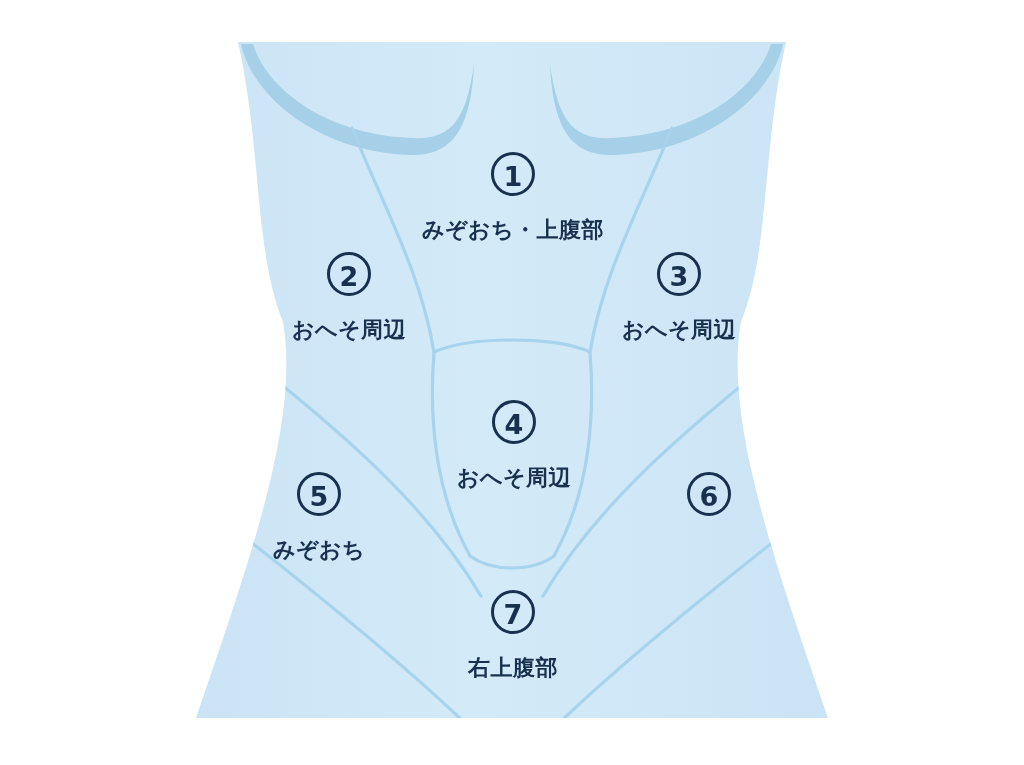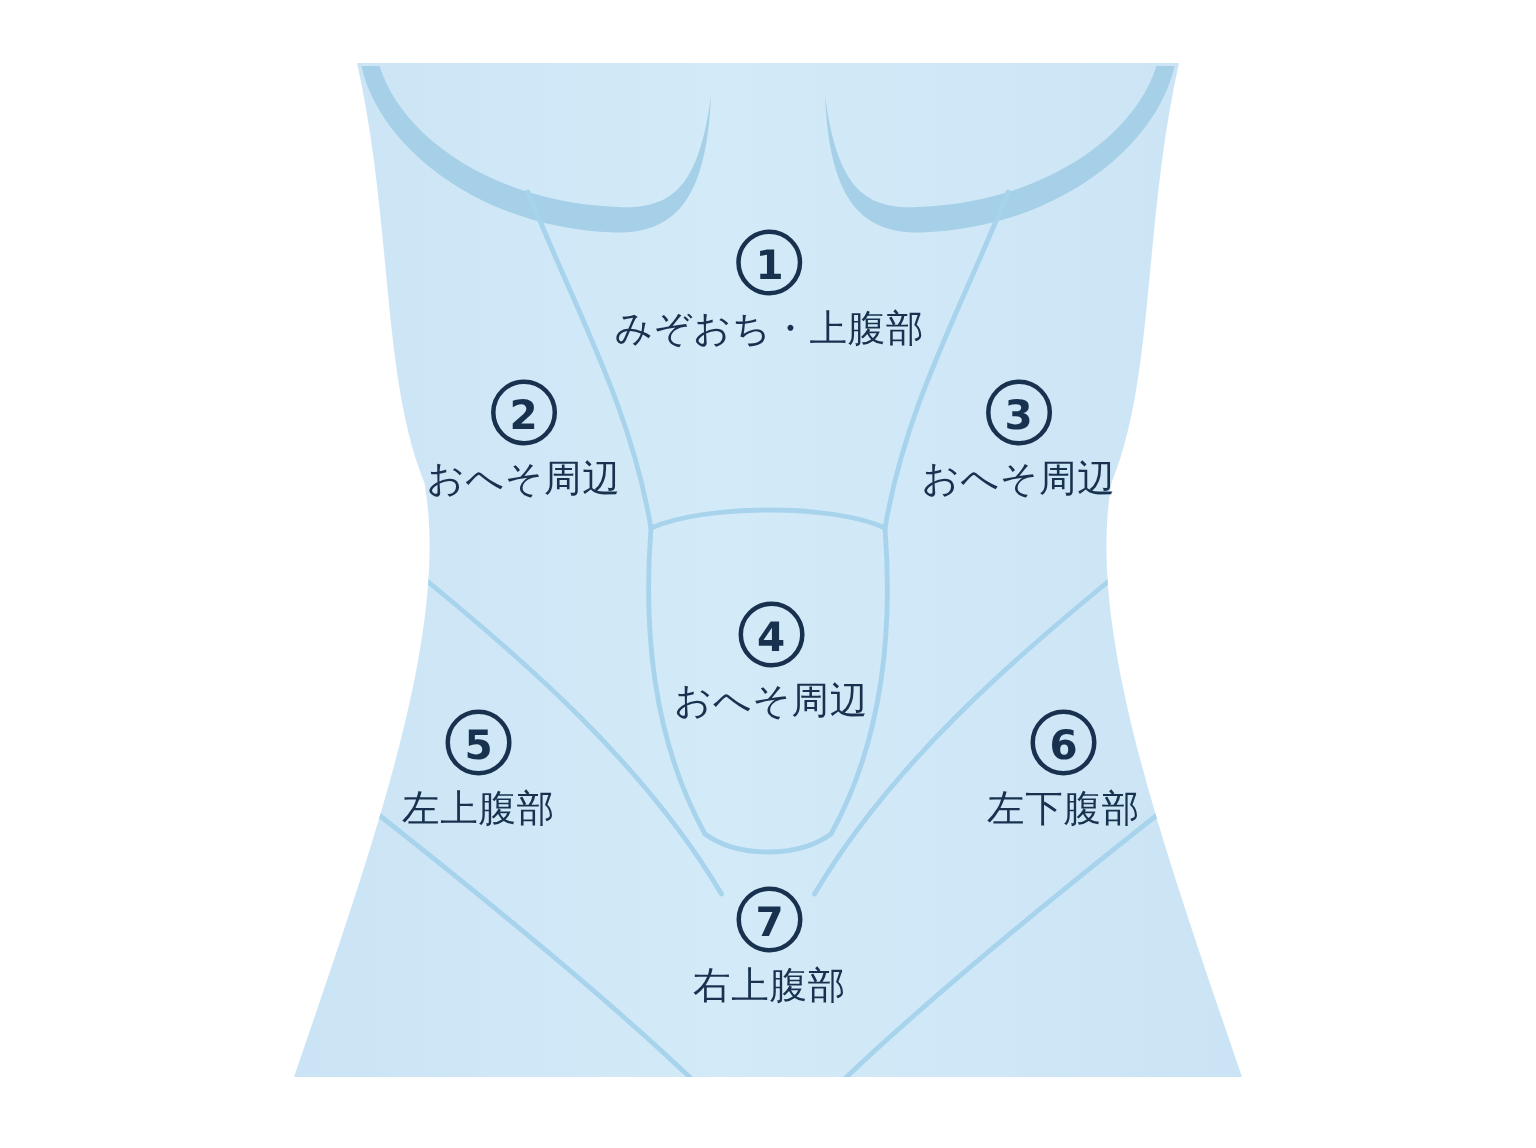--- a/index.html
+++ b/index.html
@@ -41,25 +41,25 @@
   }
   .region-number {
     display: block;
     font-size: 38px;
     line-height: 46px;
     font-weight: 400;
     letter-spacing: 0;
   }
   .region-text {
     display: block;
-    font-size: 25px;
+    font-size: 22px;
     line-height: 36px;
-    font-weight: 400;
+    font-weight: 700;
     letter-spacing: 0.5px;
-    margin-top: 4px;
+    margin-top: 16px;
   }
   .num-circle {
     display: inline-block;
     width: 44px;
     height: 44px;
     line-height: 44px;
     border: 3px solid #17314e;
     border-radius: 50%;
     font-size: 27px;
     font-weight: 700;
@@ -163,28 +163,27 @@
     <span class="region-number">
       <span class="num-circle">4</span>
     </span>
     <span class="region-text">おへそ周辺</span>
   </div>
 
   <div class="region-label" style="left:319px; top:470px;">
     <span class="region-number">
       <span class="num-circle">5</span>
     </span>
-    <span class="region-text">左上腹部</span>
+    <span class="region-text">みぞおち</span>
   </div>
 
   <div class="region-label" style="left:709px; top:470px;">
     <span class="region-number">
       <span class="num-circle">6</span>
     </span>
-    <span class="region-text">左下腹部</span>
   </div>
 
   <div class="region-label" style="left:513px; top:588px;">
     <span class="region-number">
       <span class="num-circle">7</span>
     </span>
     <span class="region-text">右上腹部</span>
   </div>
 
 </div>

